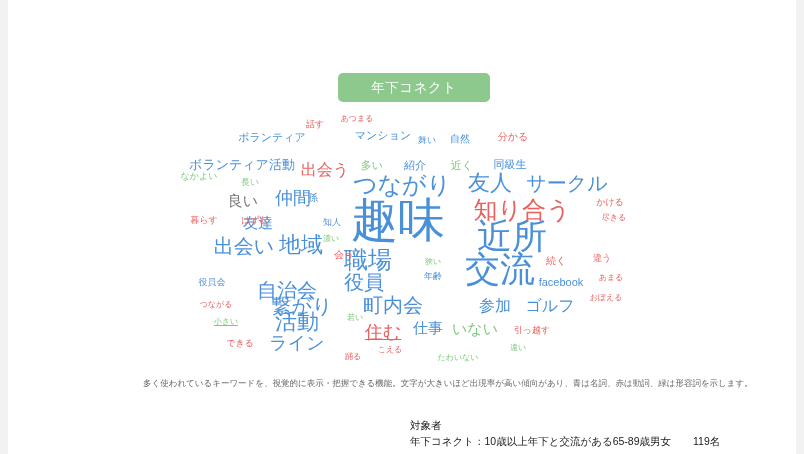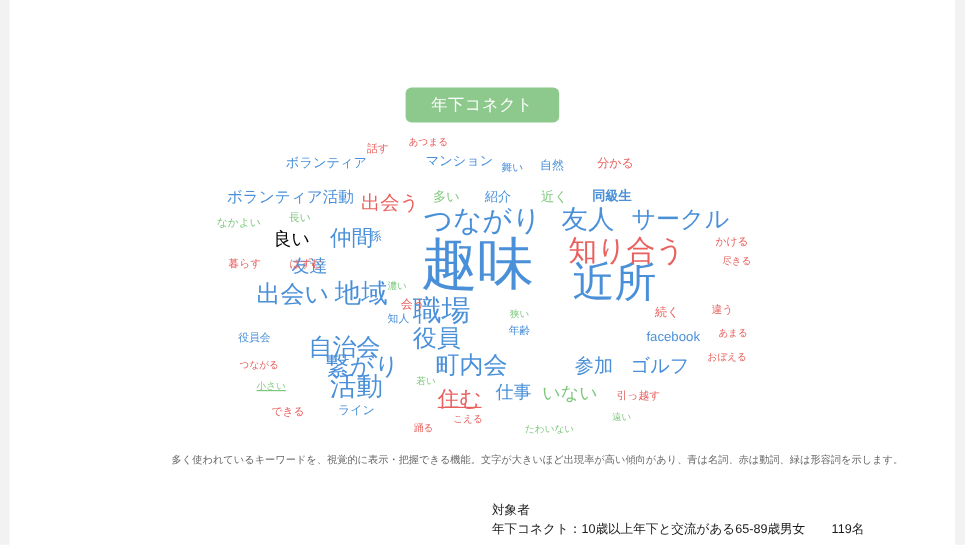--- a/index.html
+++ b/index.html
@@ -40,21 +40,21 @@
     line-height: 1.55;
     color: #1a1a1a;
     letter-spacing: 0.2px;
   }
   .question .line2 { padding-left: 17px; display: block; }
 
   .badge {
     position: absolute;
     left: 338px;
     top: 73px;
-    width: 128px;
+    width: 152px;
     height: 29px;
     background: #8dc98d;
     border-radius: 5px;
     color: #ffffff;
     font-size: 13.5px;
     display: flex;
     align-items: center;
     justify-content: center;
     letter-spacing: 0.5px;
   }
@@ -102,58 +102,59 @@
 
   <div class="edge-bar left"></div>
   <div class="edge-bar right"></div>
 
 
   <div class="badge">年下コネクト</div>
 
   <div id="cloud">
       <span class="word" style="left: 248px; top: 109px; font-size: 47px; color: rgb(74, 144, 217);">趣味</span>
       <span class="word" style="left: 362px; top: 125px; font-size: 35px; color: rgb(74, 144, 217);">近所</span>
+      <span class="word" style="left: 350px; top: 158px; font-size: 35px; color: rgb(74, 144, 217);">交流</span>
       <span class="word" style="left: 372px; top: 100px; font-size: 24px; color: rgb(232, 97, 94);">知り合う</span>
       <span class="word" style="left: 252px; top: 75px; font-size: 24px; color: rgb(74, 144, 217);">つながり</span>
       <span class="word" style="left: 340px; top: 73px; font-size: 22px; color: rgb(74, 144, 217);">友人</span>
       <span class="word" style="left: 417px; top: 73px; font-size: 20px; color: rgb(74, 144, 217);">サークル</span>
       <span class="word" style="left: 218px; top: 150px; font-size: 24px; color: rgb(74, 144, 217);">職場</span>
       <span class="word" style="left: 151px; top: 135px; font-size: 22px; color: rgb(74, 144, 217);">地域</span>
       <span class="word" style="left: 94px; top: 136px; font-size: 20px; color: rgb(74, 144, 217);">出会い</span>
       <span class="word" style="left: 214px; top: 172px; font-size: 20px; color: rgb(74, 144, 217);">役員</span>
       <span class="word" style="left: 137px; top: 180px; font-size: 20px; color: rgb(74, 144, 217);">自治会</span>
       <span class="word" style="left: 243px; top: 195px; font-size: 20px; color: rgb(74, 144, 217);">町内会</span>
       <span class="word" style="left: 152px; top: 196px; font-size: 20px; color: rgb(74, 144, 217);">繋がり</span>
       <span class="word" style="left: 147px; top: 212px; font-size: 22px; color: rgb(74, 144, 217);">活動</span>
       <span class="word" style="left: 345px; top: 196px; font-size: 16px; color: rgb(74, 144, 217);">参加</span>
       <span class="word" style="left: 400px; top: 196px; font-size: 16px; color: rgb(74, 144, 217);">ゴルフ</span>
       <span class="word" style="left: 233px; top: 222px; font-size: 18px; color: rgb(232, 97, 94); text-decoration: underline;">住む</span>
       <span class="word" style="left: 278px; top: 217px; font-size: 15px; color: rgb(74, 144, 217);">仕事</span>
       <span class="word" style="left: 325px; top: 218px; font-size: 15px; color: rgb(125, 200, 125);">いない</span>
-      <span class="word" style="left: 147px; top: 233px; font-size: 10px; color: rgb(74, 144, 217);">ライン</span>
+      <span class="word" style="left: 147px; top: 233px; font-size: 18px; color: rgb(74, 144, 217);">ライン</span>
       <span class="word" style="left: 175px; top: 60px; font-size: 16px; color: rgb(232, 97, 94);">出会う</span>
       <span class="word" style="left: 143px; top: 88px; font-size: 18px; color: rgb(74, 144, 217);">仲間</span>
-      <span class="word" style="left: 93px; top: 90px; font-size: 15px; color: #000000;">良い</span>
+      <span class="word" style="left: 93px; top: 90px; font-size: 15px; color: #737373;">良い</span>
       <span class="word" style="left: 108px; top: 112px; font-size: 15px; color: rgb(74, 144, 217);">友達</span>
       <span class="word" style="left: 92px; top: 54px; font-size: 13px; color: rgb(74, 144, 217);">ボランティア活動</span>
       <span class="word" style="left: 122px; top: 27px; font-size: 11px; color: rgb(74, 144, 217);">ボランティア</span>
       <span class="word" style="left: 233px; top: 25px; font-size: 11px; color: rgb(74, 144, 217);">マンション</span>
-      <span class="word" style="left: 360px; top: 54px; font-size: 11px; color: rgb(74, 144, 217); font-weight: bold;">同級生</span>
+      <span class="word" style="left: 360px; top: 54px; font-size: 11px; color: rgb(74, 144, 217);">同級生</span>
       <span class="word" style="left: 265px; top: 55px; font-size: 11px; color: rgb(74, 144, 217);">紹介</span>
       <span class="word" style="left: 312px; top: 55px; font-size: 11px; color: rgb(125, 200, 125);">近く</span>
       <span class="word" style="left: 222px; top: 55px; font-size: 11px; color: rgb(125, 200, 125);">多い</span>
       <span class="word" style="left: 310px; top: 29px; font-size: 10px; color: rgb(74, 144, 217);">自然</span>
       <span class="word" style="left: 363px; top: 27px; font-size: 10px; color: rgb(232, 97, 94);">分かる</span>
       <span class="word" style="left: 277px; top: 30px; font-size: 9px; color: rgb(74, 144, 217);">舞い</span>
       <span class="word" style="left: 165px; top: 14px; font-size: 9px; color: rgb(232, 97, 94);">話す</span>
       <span class="word" style="left: 207px; top: 9px; font-size: 8px; color: rgb(232, 97, 94);">あつまる</span>
-      <span class="word" style="left: 49px; top: 76px; font-size: 9px; color: rgb(125, 200, 125);">なかよい</span>
+      <span class="word" style="left: 49px; top: 66px; font-size: 9px; color: rgb(125, 200, 125);">なかよい</span>
       <span class="word" style="left: 100px; top: 72px; font-size: 9px; color: rgb(125, 200, 125); text-align: right;">長い</span>
       <span class="word" style="left: 163px; top: 88px; font-size: 10px; color: rgb(74, 144, 217);">孫</span>
-      <span class="word" style="left: 182px; top: 112px; font-size: 9px; color: rgb(74, 144, 217); margin-top: 44px;">知人</span>
+      <span class="word" style="left: 182px; top: 112px; font-size: 9px; color: rgb(74, 144, 217);">知人</span>
       <span class="word" style="left: 54px; top: 110px; font-size: 9px; color: rgb(232, 97, 94);">暮らす</span>
       <span class="word" style="left: 105px; top: 110px; font-size: 9px; color: rgb(232, 97, 94);">はずむ</span>
       <span class="word" style="left: 181px; top: 129px; font-size: 8px; color: rgb(125, 200, 125);">濃い</span>
       <span class="word" style="left: 194px; top: 145px; font-size: 10px; color: rgb(232, 97, 94);">会う</span>
       <span class="word" style="left: 283px; top: 166px; font-size: 9px; color: rgb(74, 144, 217);">年齢</span>
       <span class="word" style="left: 283px; top: 152px; font-size: 8px; color: rgb(125, 200, 125);">狭い</span>
       <span class="word" style="left: 62px; top: 172px; font-size: 9px; color: rgb(74, 144, 217);">役員会</span>
       <span class="word" style="left: 66px; top: 195px; font-size: 8px; color: rgb(232, 97, 94);">つながる</span>
       <span class="word" style="left: 76px; top: 212px; font-size: 8px; color: rgb(125, 200, 125); text-decoration: underline;">小さい</span>
       <span class="word" style="left: 90px; top: 233px; font-size: 9px; color: rgb(232, 97, 94);">できる</span>

